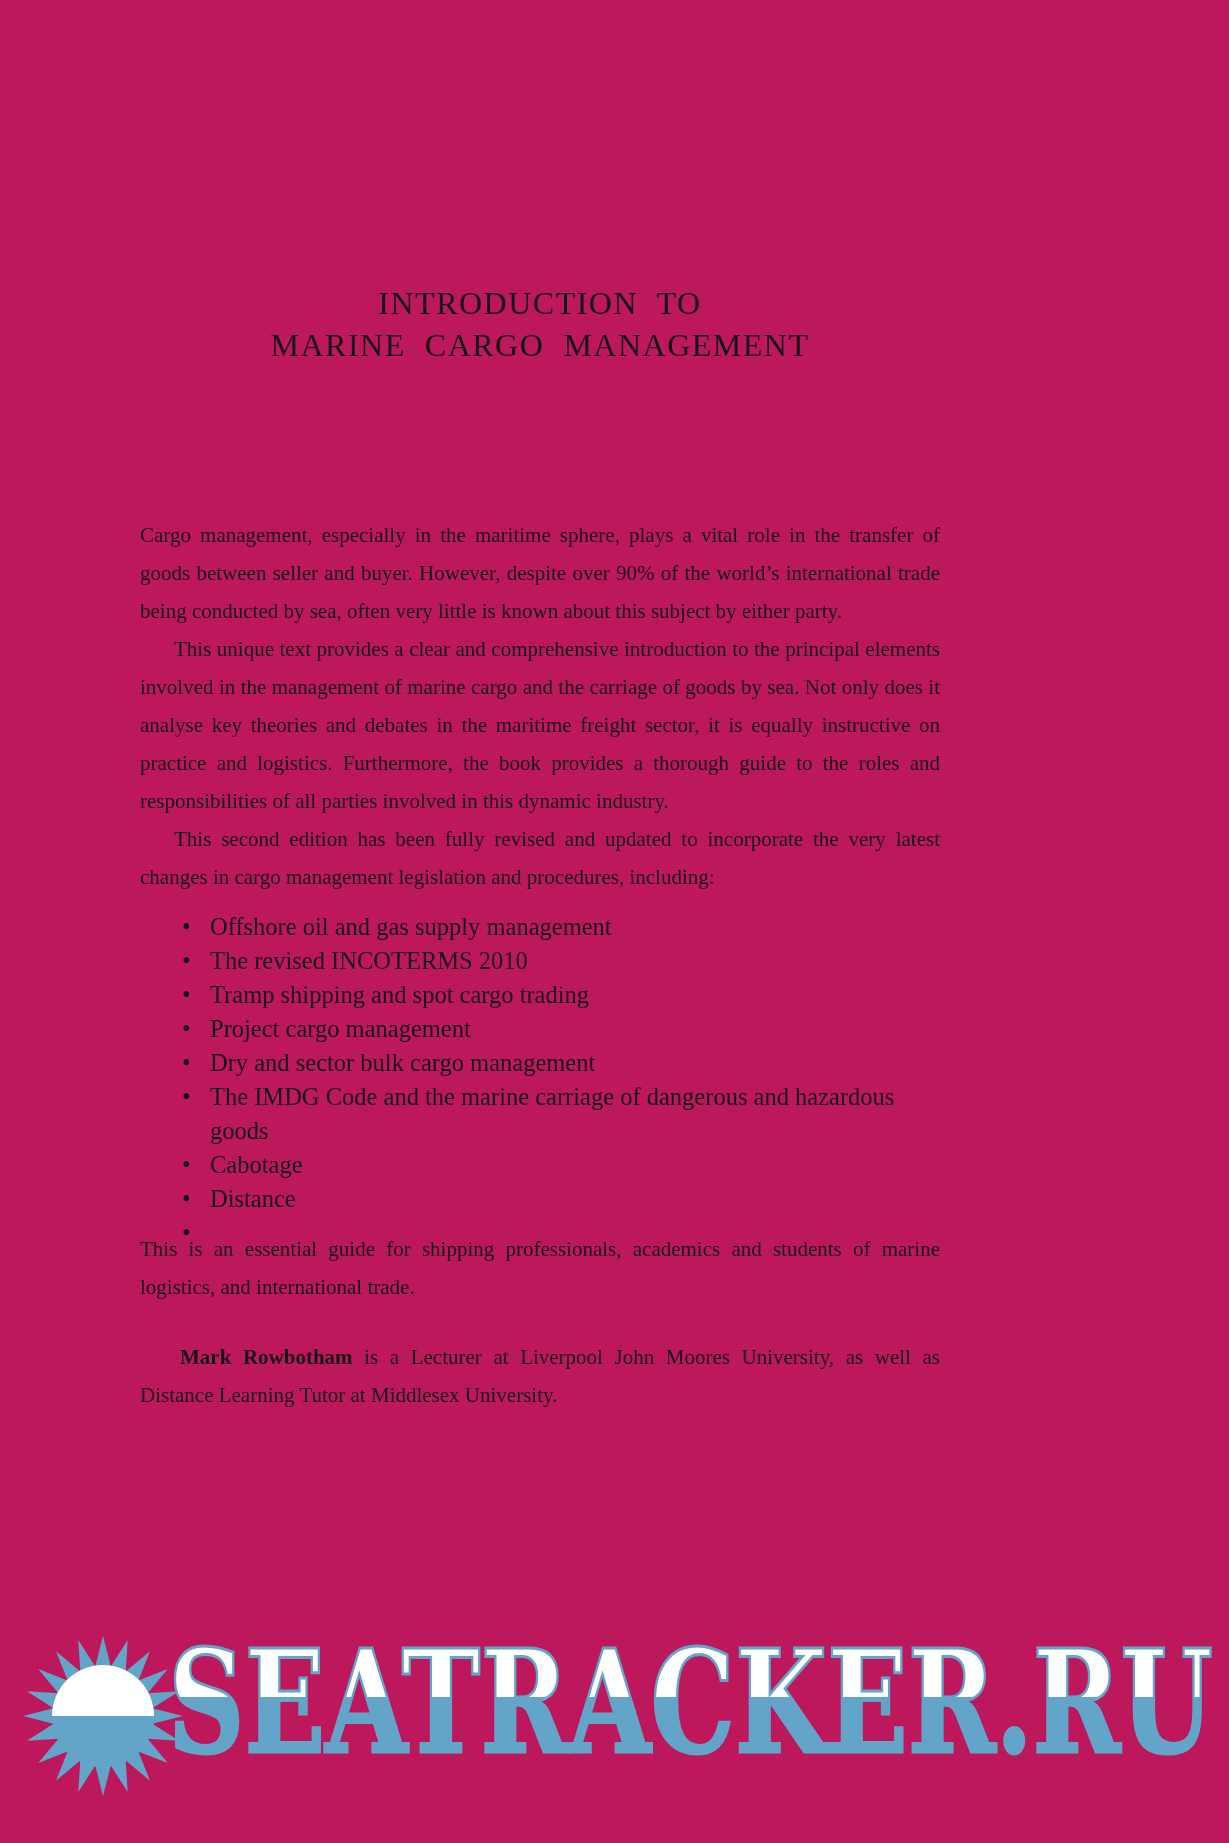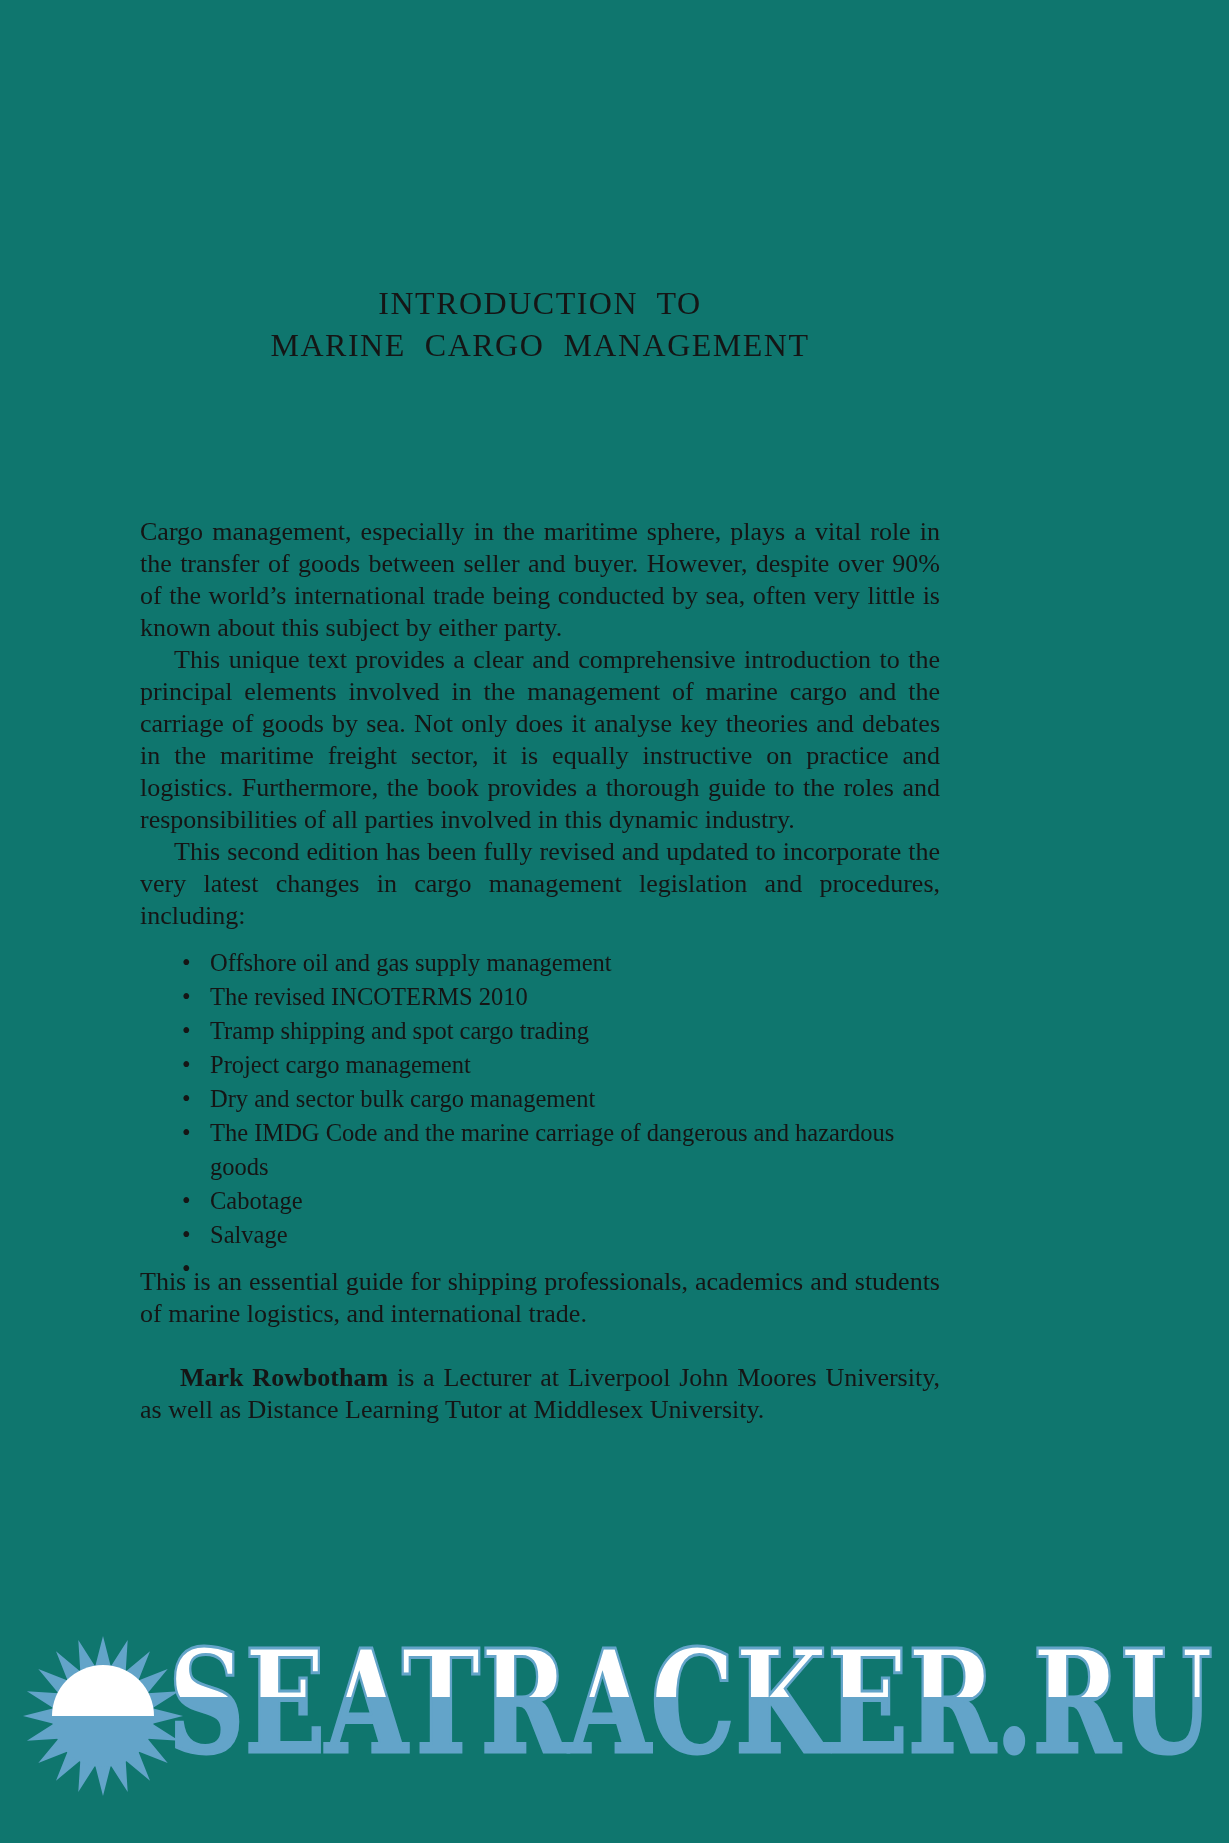--- a/index.html
+++ b/index.html
@@ -1,20 +1,20 @@
 <!DOCTYPE html>
 <html><head>
 <meta charset="utf-8">
 <style>
   html, body { margin: 0; padding: 0; }
   .page {
     position: relative;
     width: 1229px;
     height: 1843px;
-    background: #0f766e;
+    background: #be185d;
     overflow: hidden;
     font-family: "Liberation Serif", serif;
     color: #151515;
   }
   .content {
     position: absolute;
     left: 140px;
     top: 282px;
     width: 800px;
   }
@@ -22,22 +22,22 @@
     margin: 0;
     font-size: 32px;
     font-weight: normal;
     line-height: 42px;
     text-align: center;
     letter-spacing: 1.5px;
     word-spacing: 0.30em;
   }
   .body-text {
     margin: 0;
-    font-size: 26px;
-    line-height: 32px;
+    font-size: 21px;
+    line-height: 38px;
     text-align: justify;
   }
   .p1 { margin-top: 150px; }
   .ind { text-indent: 34px; }
   ul.bullets {
     margin: 14px 0 0 0;
     padding: 0 0 0 70px;
     list-style: none;
   }
   ul.bullets li {
@@ -88,21 +88,21 @@
     <p class="body-text ind">This second edition has been fully revised and updated to incorporate the very latest changes in cargo management legislation and procedures, including:</p>
 
     <ul class="bullets">
       <li><span class="dot">•</span><span>Offshore oil and gas supply management</span></li>
       <li><span class="dot">•</span><span>The revised INCOTERMS 2010</span></li>
       <li><span class="dot">•</span><span>Tramp shipping and spot cargo trading</span></li>
       <li><span class="dot">•</span><span>Project cargo management</span></li>
       <li><span class="dot">•</span><span>Dry and sector bulk cargo management</span></li>
       <li><span class="dot">•</span><span>The IMDG Code and the marine carriage of dangerous and hazardous goods</span></li>
       <li><span class="dot">•</span><span>Cabotage</span></li>
-      <li><span class="dot">•</span><span>Salvage</span></li>
+      <li><span class="dot">•</span><span>Distance</span></li>
       <li><span class="dot">•</span></li>
     </ul>
 
     <p class="body-text p4">This is an essential guide for shipping professionals, academics and students of marine logistics, and international trade.</p>
 
     <p class="body-text p5"><span class="bold">Mark Rowbotham</span><span> is a Lecturer at Liverpool John Moores University, as well as Distance Learning Tutor at Middlesex University.</span></p>
 
   </div>
 
   <div class="watermark">

